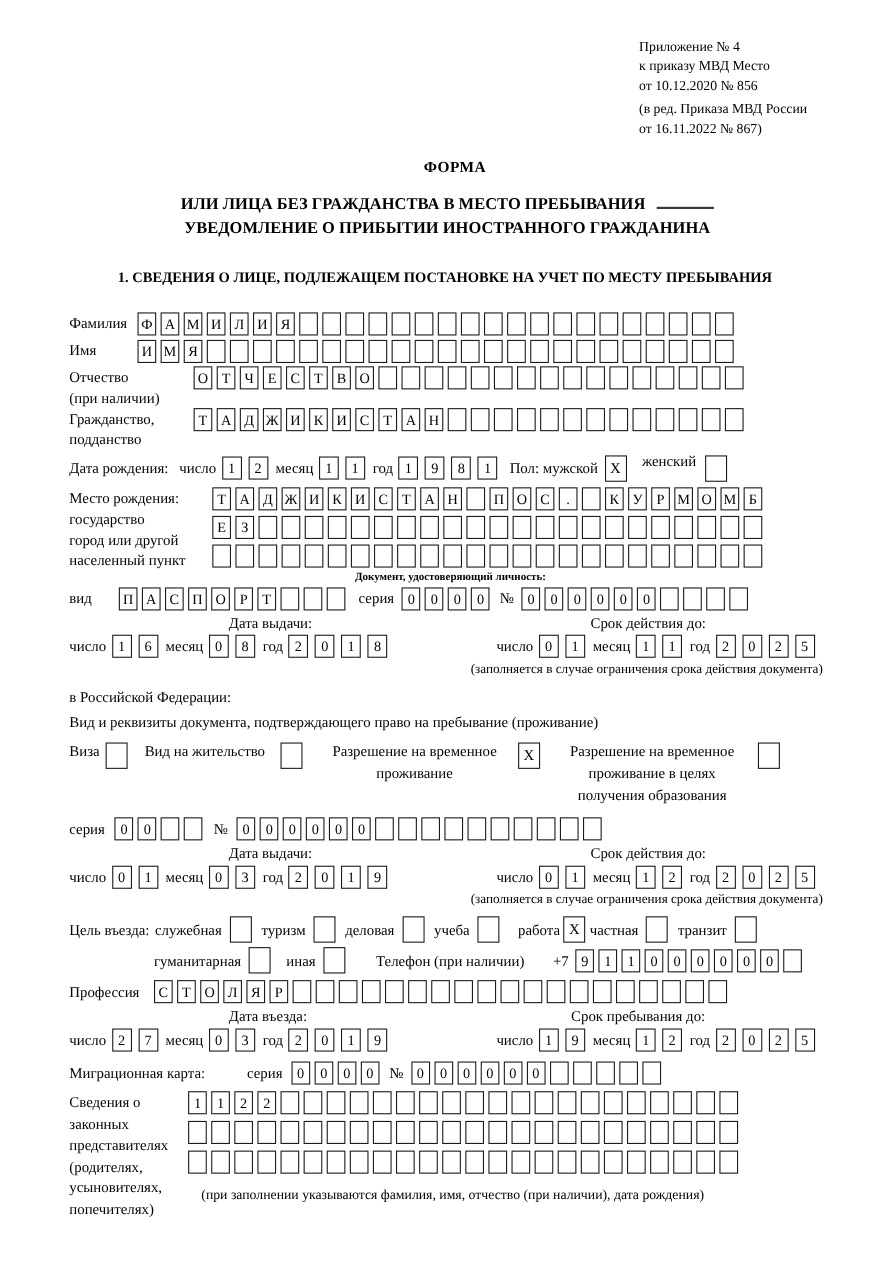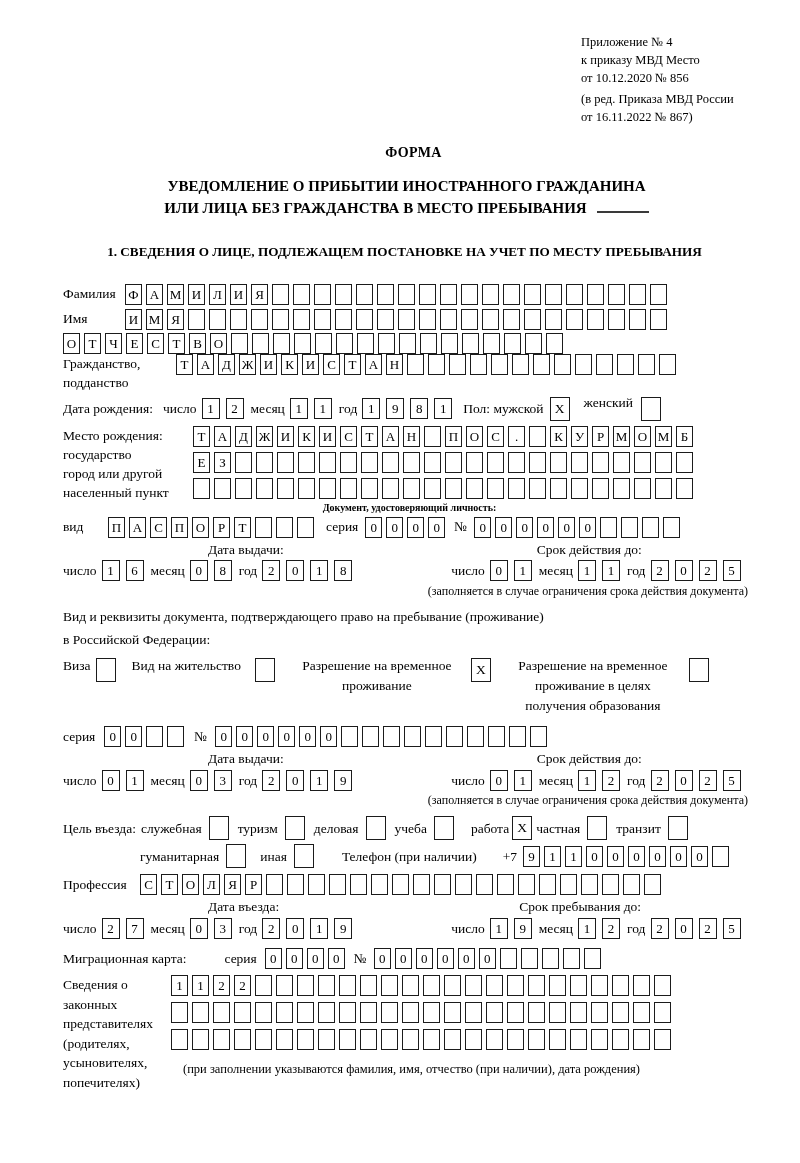--- a/index.html
+++ b/index.html
@@ -61,22 +61,22 @@
     <div>к приказу МВД Место</div>
     <div>от 10.12.2020 № 856</div>
     <div class="gap"></div>
     <div>(в ред. Приказа МВД России</div>
     <div>от 16.11.2022 № 867)</div>
   </div>
 
   <div class="forma">ФОРМА</div>
 
   <div class="title">
+    <div><span>ИЛИ ЛИЦА БЕЗ ГРАЖДАНСТВА В МЕСТО ПРЕБЫВАНИЯ</span><span class="blank"></span></div>
     <div>УВЕДОМЛЕНИЕ О ПРИБЫТИИ ИНОСТРАННОГО ГРАЖДАНИНА</div>
-    <div><span>ИЛИ ЛИЦА БЕЗ ГРАЖДАНСТВА В МЕСТО ПРЕБЫВАНИЯ</span><span class="blank"></span></div>
   </div>
 
   <div class="sec">1. СВЕДЕНИЯ О ЛИЦЕ, ПОДЛЕЖАЩЕМ ПОСТАНОВКЕ НА УЧЕТ ПО МЕСТУ ПРЕБЫВАНИЯ</div>
 
   <div class="frow" style="margin-top:24px;">
     <span class="flab labcol w62">Фамилия</span>
     <div class="cells">
         <div class="cell">Ф</div>
         <div class="cell">А</div>
         <div class="cell">М</div>
@@ -132,20 +132,21 @@
         <div class="cell"></div>
         <div class="cell"></div>
         <div class="cell"></div>
         <div class="cell"></div>
         <div class="cell"></div>
         <div class="cell"></div>
       </div>
   </div>
 
   <div class="frow top mt3">
+    <span class="flab labcol w113" style="line-height:19px;"><span>Отчество</span><br><span>(при наличии)</span></span>
     <div class="cells">
         <div class="cell">О</div>
         <div class="cell">Т</div>
         <div class="cell">Ч</div>
         <div class="cell">Е</div>
         <div class="cell">С</div>
         <div class="cell">Т</div>
         <div class="cell">В</div>
         <div class="cell">О</div>
         <div class="cell"></div>
@@ -393,22 +394,22 @@
           <div class="cell">0</div>
           <div class="cell">2</div>
           <div class="cell">5</div>
         </div>
     </div>
   </div>
 
   <div class="note">(заполняется в случае ограничения срока действия документа)</div>
 
   <div class="flab" style="margin-top:8px;line-height:1.7;">
+    <div>в Российской Федерации:</div>
     <div>Вид и реквизиты документа, подтверждающего право на пребывание (проживание)</div>
-    <div>в Российской Федерации:</div>
   </div>
 
   <div class="frow top" style="margin-top:4px;">
     <div class="vopt">
       <span class="flab" style="margin-right:5px;">Виза</span>
       <div class="box"></div>
     </div>
     <div class="vopt" style="margin-left:16px;">
       <span class="flab" style="margin-right:14px;">Вид на жительство</span>
       <div class="box"></div>

